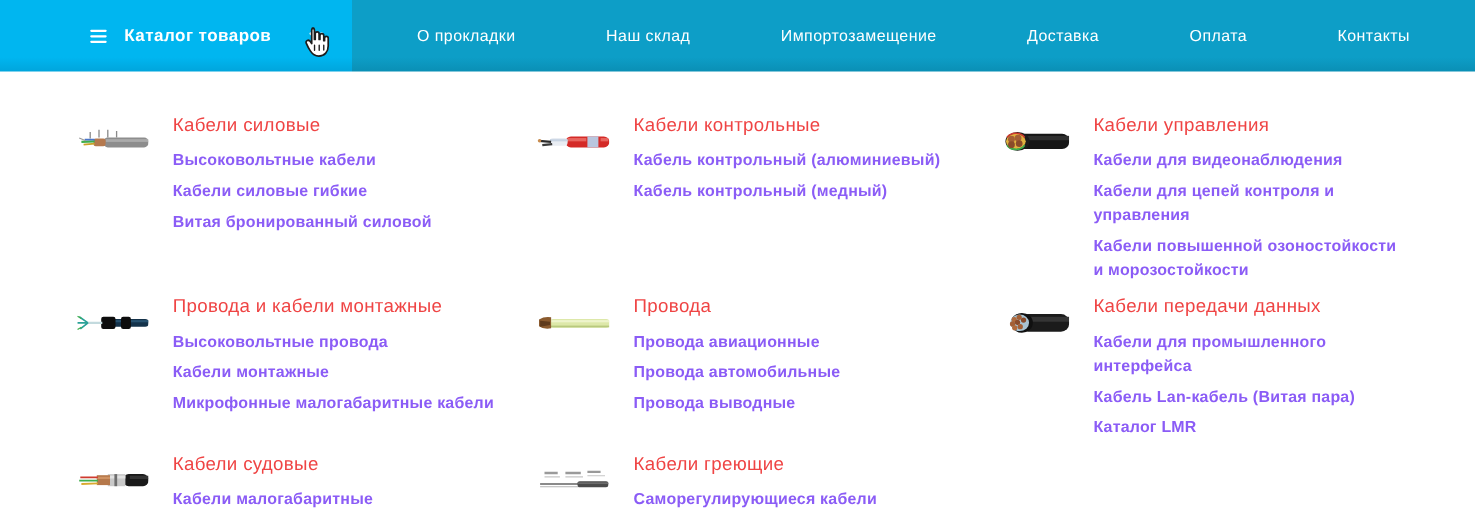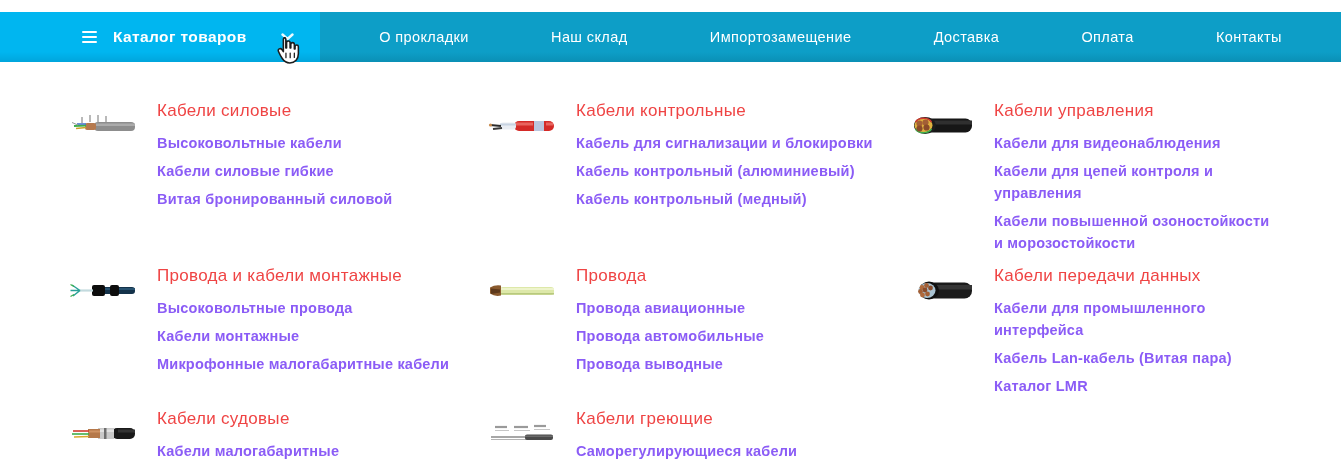--- a/index.html
+++ b/index.html
@@ -1,20 +1,20 @@
 <!DOCTYPE html>
 <html><head>
 <meta charset="utf-8">
 <style>
   * { margin:0; padding:0; box-sizing:border-box; }
   html,body { width:1341px; height:474px; background:#fff; overflow:hidden;
               font-family:"Liberation Sans","DejaVu Sans",sans-serif; }
 
   
-  .navbar { display:flex; height:50px; width:100%; position:relative;margin-top:12px; }
+  .navbar { display:flex; height:65px; width:100%; position:relative; }
   .nav-catalog {
     width:320px; flex:0 0 320px; display:flex; align-items:center;
     padding:0 26px 0 82px; cursor:pointer; position:relative;
     background:linear-gradient(180deg,#00b6f0 0%,#00b6f0 80%,#00a5dc 100%);
   }
   .nav-rest {
     flex:1; display:flex; align-items:center; justify-content:space-around;
     background:linear-gradient(180deg,#0d9ec7 0%,#0d9ec7 80%,#0a8fb5 100%);
     padding:0 18px;
   }
@@ -117,21 +117,20 @@
         <rect x="59" y="15.5" width="7" height="3" fill="#e8655f"></rect>
         <rect x="13" y="15.5" width="16" height="7" rx="3" fill="#e9edf3"></rect>
         <rect x="13" y="16.5" width="16" height="2" fill="#c7d3e2"></rect>
         <line x1="3" y1="18" x2="14" y2="19" stroke="#2b2b2b" stroke-width="2"></line>
         <line x1="6" y1="22" x2="15" y2="21" stroke="#3a3a3a" stroke-width="2"></line>
         <circle cx="3.5" cy="18" r="1.6" fill="#c98c4e"></circle>
       </svg>
     </span>
     <div class="texts">
       <a class="cat-title" href="#">Кабели контрольные</a>
-      <a class="sub" href="#">Кабель для сигнализации и блокировки</a>
       <a class="sub" href="#">Кабель контрольный (алюминиевый)</a>
       <a class="sub" href="#">Кабель контрольный (медный)</a>
     </div>
   </div>
 
   <div class="block" style="grid-column:3;grid-row:1">
     <span class="thumb">
       <svg width="67" height="38" viewBox="0 0 67 38">
         <rect x="18" y="11.5" width="49" height="14" rx="6.5" fill="#161616"></rect>
         <rect x="24" y="13.5" width="43" height="4" fill="#2f2f2f"></rect>

